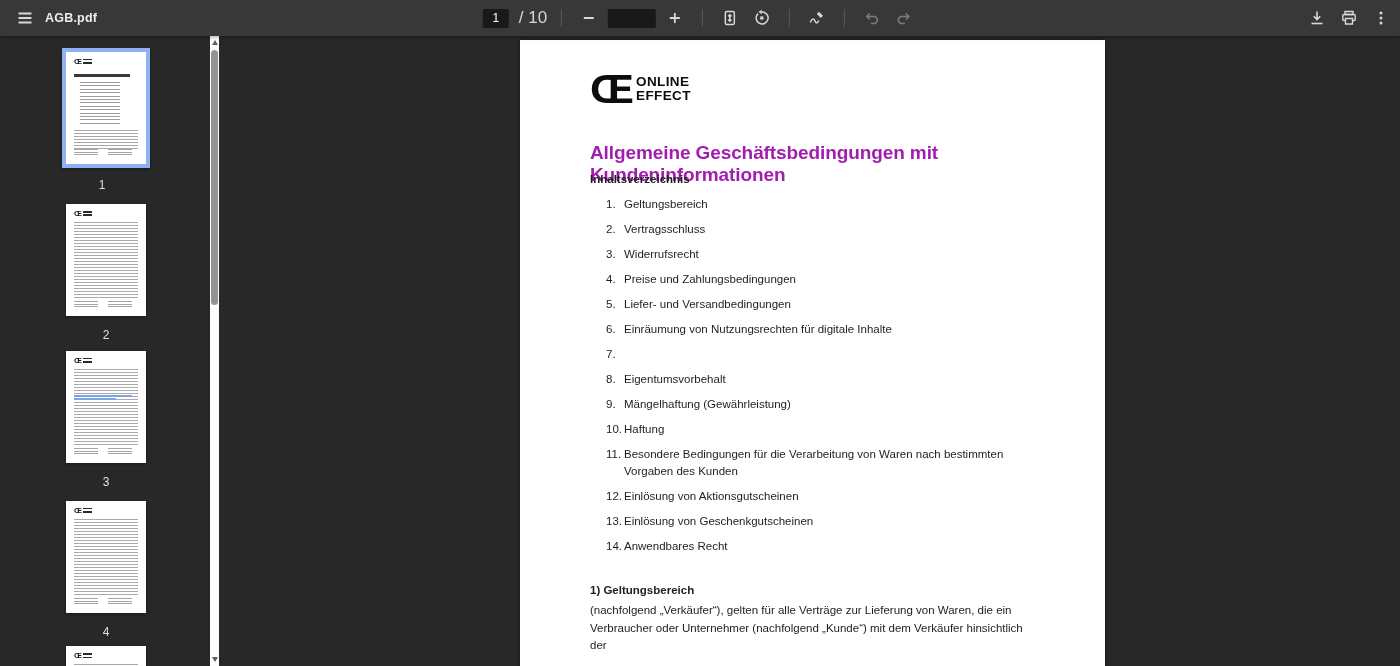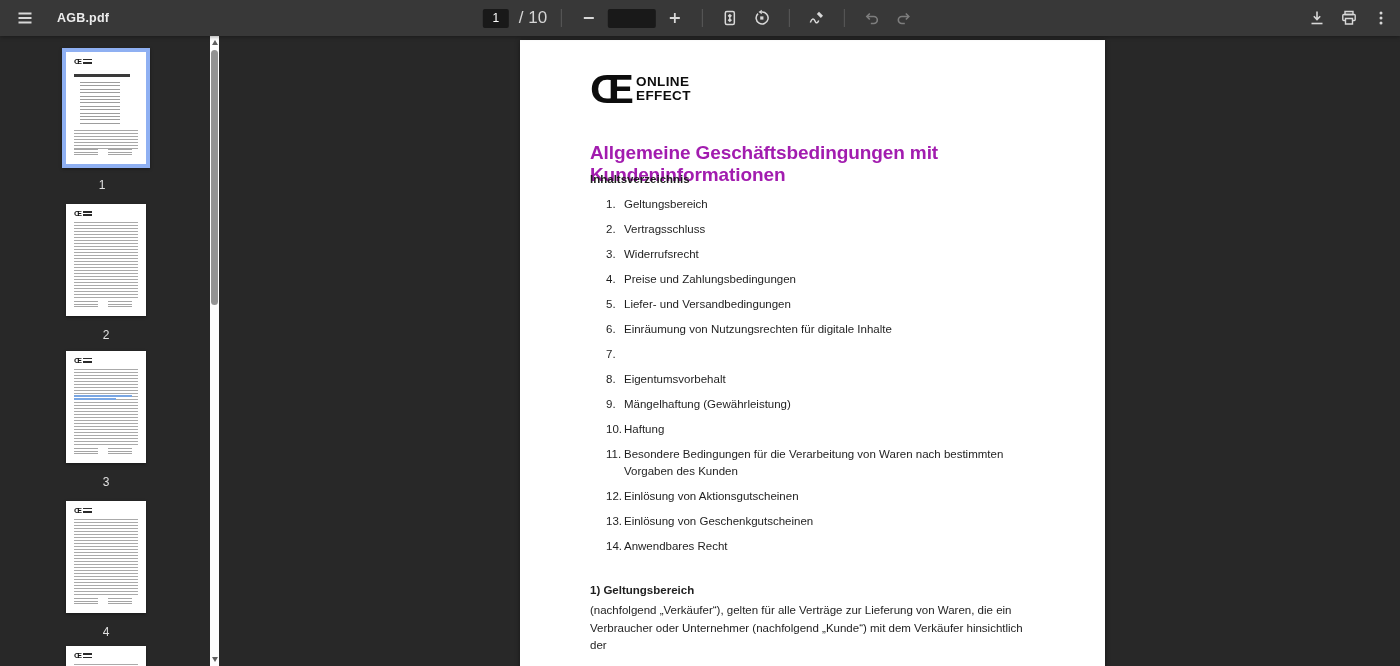--- a/index.html
+++ b/index.html
@@ -4,21 +4,21 @@
 <style>
   * { margin:0; padding:0; box-sizing:border-box; }
   html,body { width:1400px; height:666px; overflow:hidden; background:#282828;
               font-family:"Liberation Sans", sans-serif; }
   .app { position:relative; width:1400px; height:666px; background:#282828; }
 
   
   .toolbar { position:absolute; top:0; left:0; width:1400px; height:36px;
              background:#383838; display:flex; align-items:center;
              box-shadow:0 1px 4px rgba(0,0,0,.35); z-index:10; }
-  .tb-left { display:flex; align-items:center; padding-left:12px; gap:19px; }
+  .tb-left { display:flex; align-items:center; padding-left:12px; gap:7px; }
   .tb-title { color:#ececec; font-size:12.5px; font-weight:bold; letter-spacing:.2px; }
   .icon-btn { width:26px; height:26px; display:flex; align-items:center; justify-content:center;
               border:none; background:transparent; cursor:pointer; border-radius:50%; padding:0; }
   .icon-btn svg { display:block; }
   .icon-btn.disabled svg path, .icon-btn.disabled svg circle { stroke:#7d7d7d; }
   .tb-center { position:absolute; left:50%; top:0; transform:translateX(-50%);
                height:36px; display:flex; align-items:center; gap:6px; }
   .tb-sep { width:1px; height:18px; background:#5a5a5a; margin:0 8px; }
   .tb-field { background:#191919; border:none; color:#fff; font-size:12px;
               font-family:"Liberation Sans", sans-serif; text-align:center;

